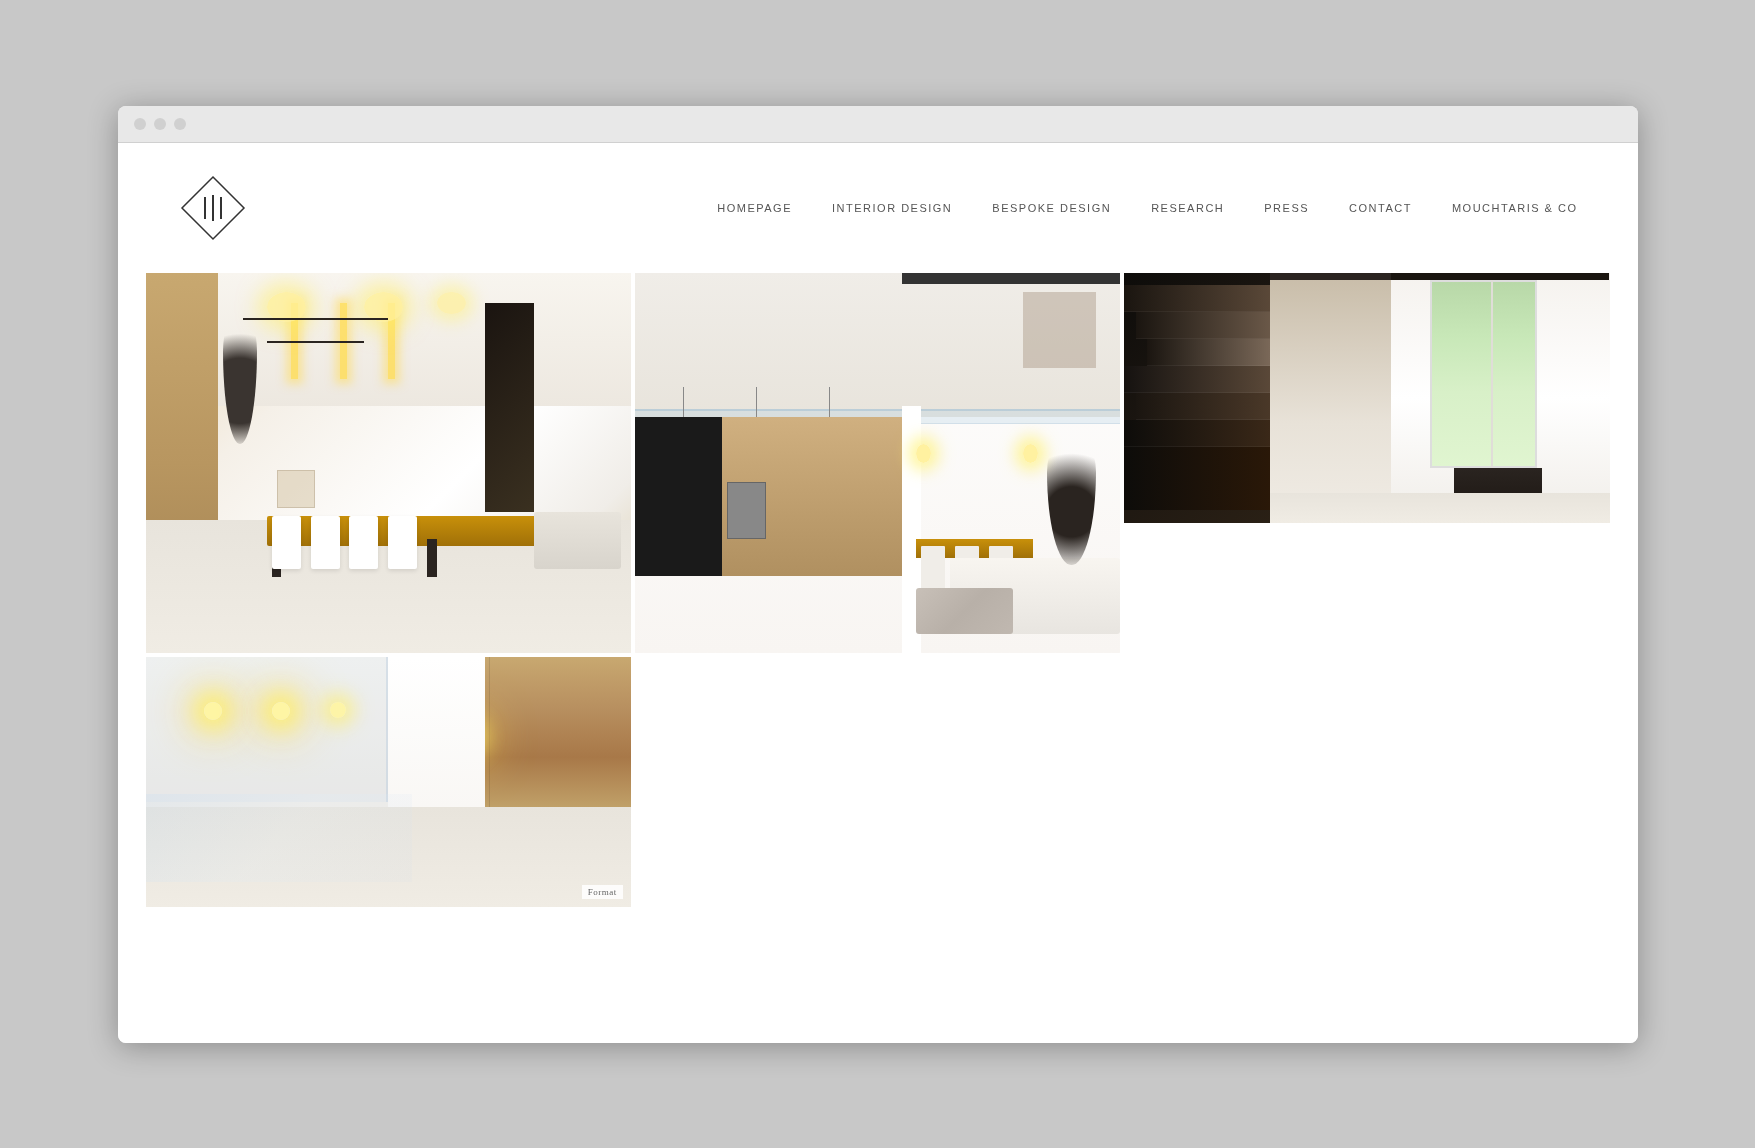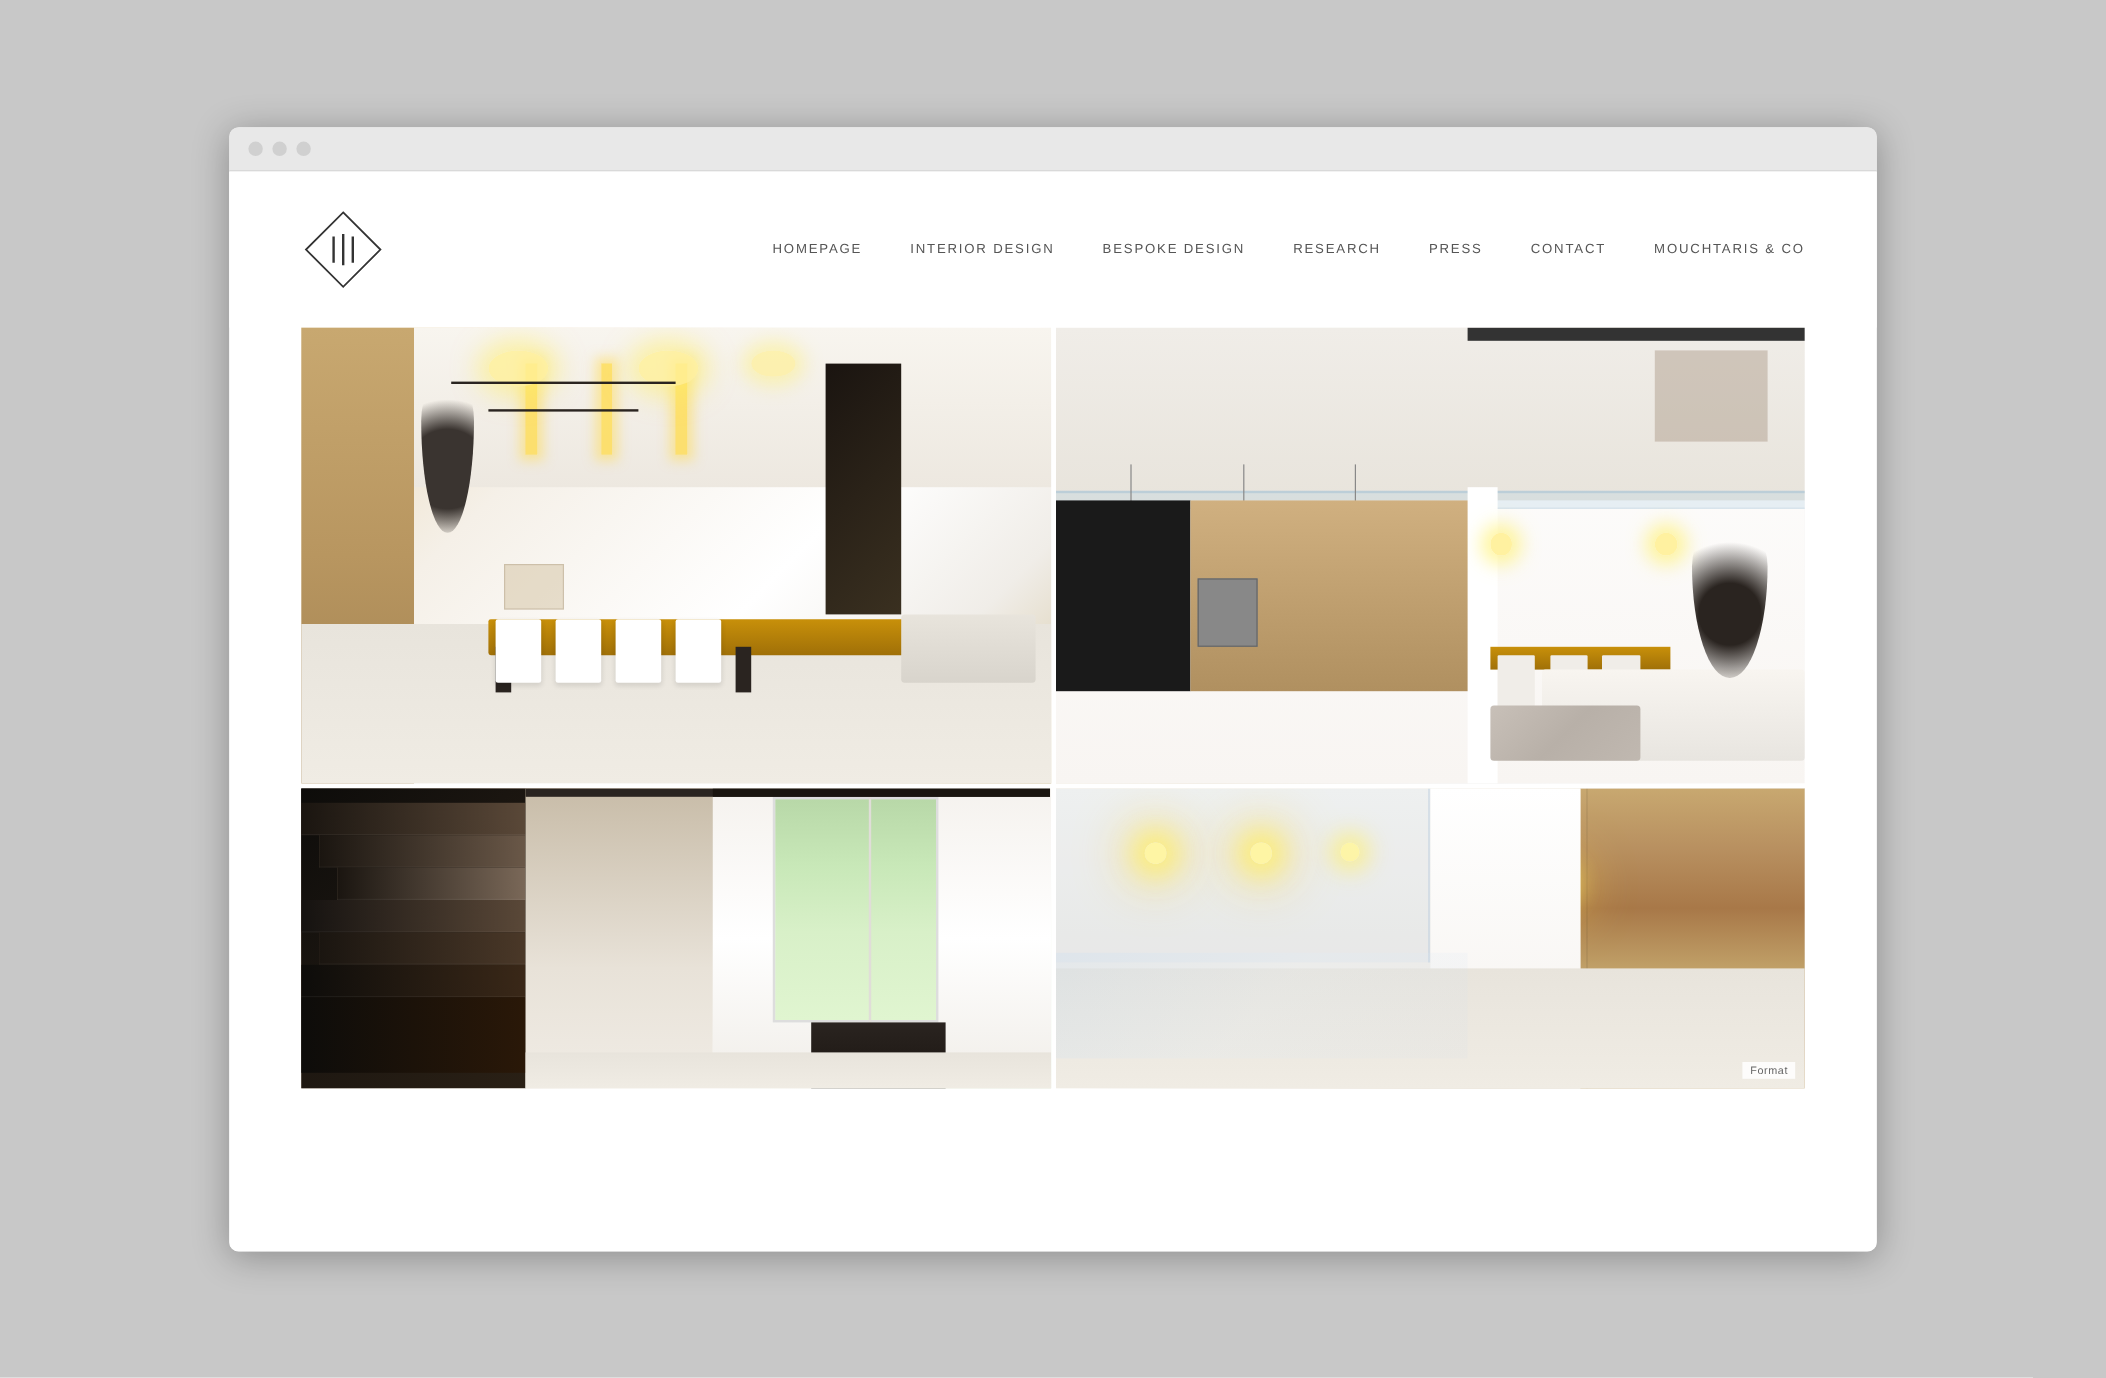--- a/index.html
+++ b/index.html
@@ -11,21 +11,21 @@
     body {
       background: #c8c8c8;
       display: flex;
       justify-content: center;
       align-items: center;
       min-height: 100vh;
       font-family: 'Helvetica Neue', Helvetica, Arial, sans-serif;
     }
 
     .browser-window {
-      width: 1373px;
+      width: 1520px;
       background: #f0f0f0;
       border-radius: 8px;
       box-shadow: 0 4px 30px rgba(0,0,0,0.3);
       overflow: hidden;
     }
 
     .browser-chrome {
       background: #e8e8e8;
       padding: 12px 16px;
       display: flex;
@@ -87,24 +87,25 @@
       color: #555;
       text-transform: uppercase;
       cursor: pointer;
       font-weight: 400;
       white-space: nowrap;
     }
 
     
     .gallery-grid {
       display: grid;
-      grid-template-columns: 1fr 1fr;
+      grid-template-columns: 1fr 1fr 1fr;
       grid-template-rows: auto auto;
       gap: 4px;
-      margin: 0 60px;
+      margin: 0 28px;
+      font-family: Liberation Serif, serif;
     }
 
     .gallery-item {
       overflow: hidden;
       position: relative;
     }
 
     
     .img-room1 {
       height: 380px;

